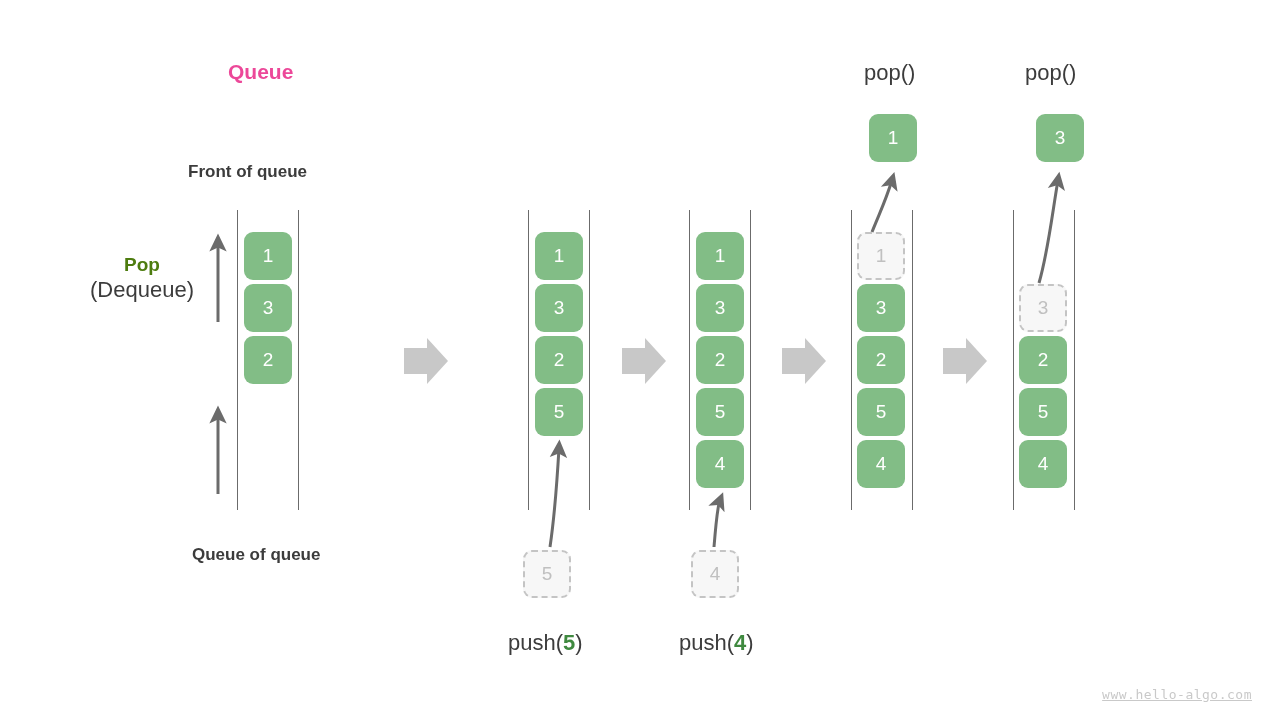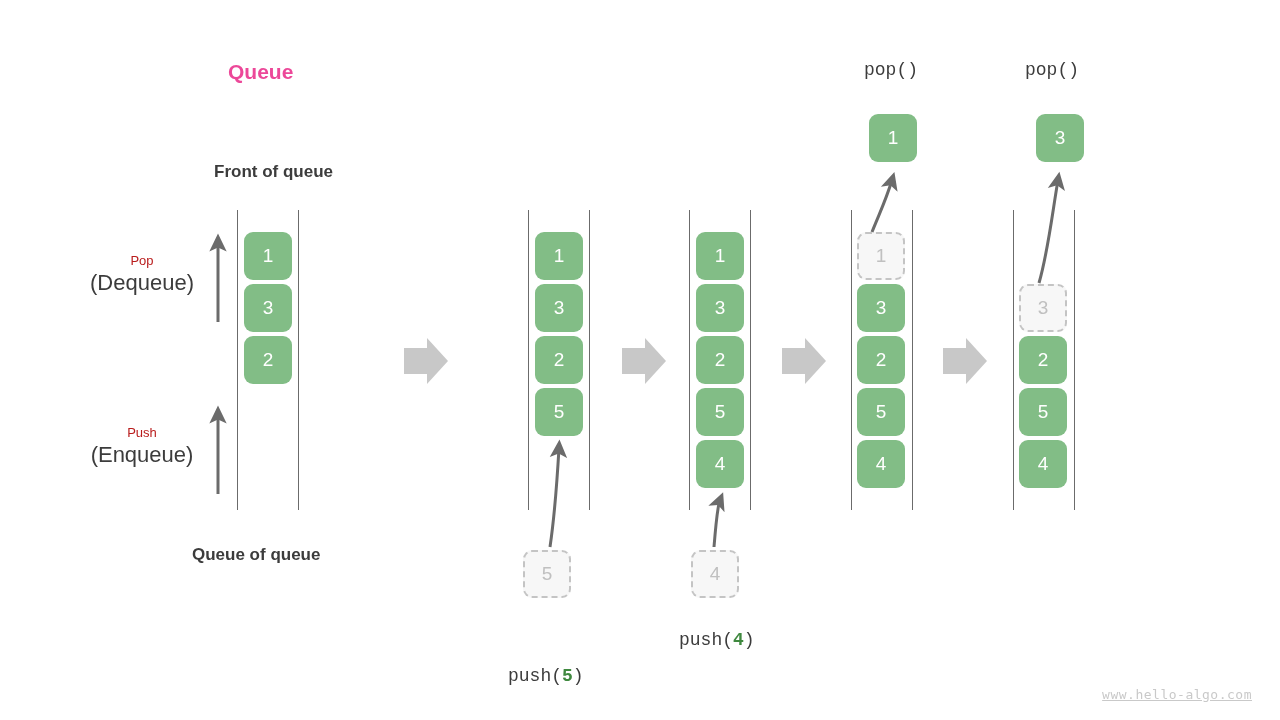--- a/index.html
+++ b/index.html
@@ -29,32 +29,32 @@
     font-weight: bold;
     color: #ec4899;
     left: 228px;
     top: 60px;
   }
   .hdr {
     font-size: 17px;
     font-weight: bold;
     color: #3c3c3c;
   }
-  .front-lbl { left: 188px; top: 162px; margin-left: 26px; }
+  .front-lbl { left: 188px; top: 162px; }
   .rear-lbl  { left: 192px; top: 545px; }
 
   .side-grp {
     position: absolute;
     text-align: center;
     width: 160px;
   }
   .side-grp .big {
-    font-size: 13px;
-    font-weight: normal;
-    color: #b91c1c;
+    font-size: 19px;
+    font-weight: bold;
+    color: #4d7c0f;
     display: block;
     line-height: 1.15;
   }
   .side-grp .sub {
     font-size: 22px;
     font-weight: normal;
     color: #3c3c3c;
     display: block;
     line-height: 1.25;
   }
@@ -83,22 +83,22 @@
     box-sizing: border-box;
   }
   .cell.ghost {
     background: #f7f7f7;
     border: 2px dashed #c4c4c4;
     color: #c0c0c0;
   }
   
   .code {
     position: absolute;
-    font-family: Liberation Mono, monospace;
-    font-size: 18px;
+    font-family: Liberation Sans, sans-serif;
+    font-size: 22px;
     color: #3c3c3c;
     white-space: nowrap;
   }
   .code .arg { color: #3f893f; font-weight: bold; }
 
   .watermark {
     position: absolute;
     right: 28px;
     bottom: 18px;
     font-family: "DejaVu Sans Mono", monospace;
@@ -122,39 +122,35 @@
 <div class="stage">
 
   <div class="lbl title-queue">Queue</div>
   <div class="lbl hdr front-lbl">Front of queue</div>
   <div class="lbl hdr rear-lbl">Queue of queue</div>
 
   <div class="side-grp pop-grp">
     <span class="big">Pop</span>
     <span class="sub">(Dequeue)</span>
   </div>
-  <div class="side-grp push-grp">
-    <span class="big">Push</span>
-    <span class="sub">(Enqueue)</span>
-  </div>
 
   <div class="rail" style="left:237px; top:210px; height:300px;"></div>
   <div class="rail" style="left:298px; top:210px; height:300px;"></div>
   <div class="cell" style="left:244px; top:232px;">1</div>
   <div class="cell" style="left:244px; top:284px;">3</div>
   <div class="cell" style="left:244px; top:336px;">2</div>
 
   <div class="rail" style="left:528px; top:210px; height:300px;"></div>
   <div class="rail" style="left:589px; top:210px; height:300px;"></div>
   <div class="cell" style="left:535px; top:232px;">1</div>
   <div class="cell" style="left:535px; top:284px;">3</div>
   <div class="cell" style="left:535px; top:336px;">2</div>
   <div class="cell" style="left:535px; top:388px;">5</div>
   <div class="cell ghost" style="left:523px; top:550px;">5</div>
-  <div class="code" style="left:508px; top:630px;margin-top:36px;">
+  <div class="code" style="left:508px; top:630px;">
     <span>push(</span><span class="arg">5</span><span>)</span>
   </div>
 
   <div class="rail" style="left:689px; top:210px; height:300px;"></div>
   <div class="rail" style="left:750px; top:210px; height:300px;"></div>
   <div class="cell" style="left:696px; top:232px;">1</div>
   <div class="cell" style="left:696px; top:284px;">3</div>
   <div class="cell" style="left:696px; top:336px;">2</div>
   <div class="cell" style="left:696px; top:388px;">5</div>
   <div class="cell" style="left:696px; top:440px;">4</div>

